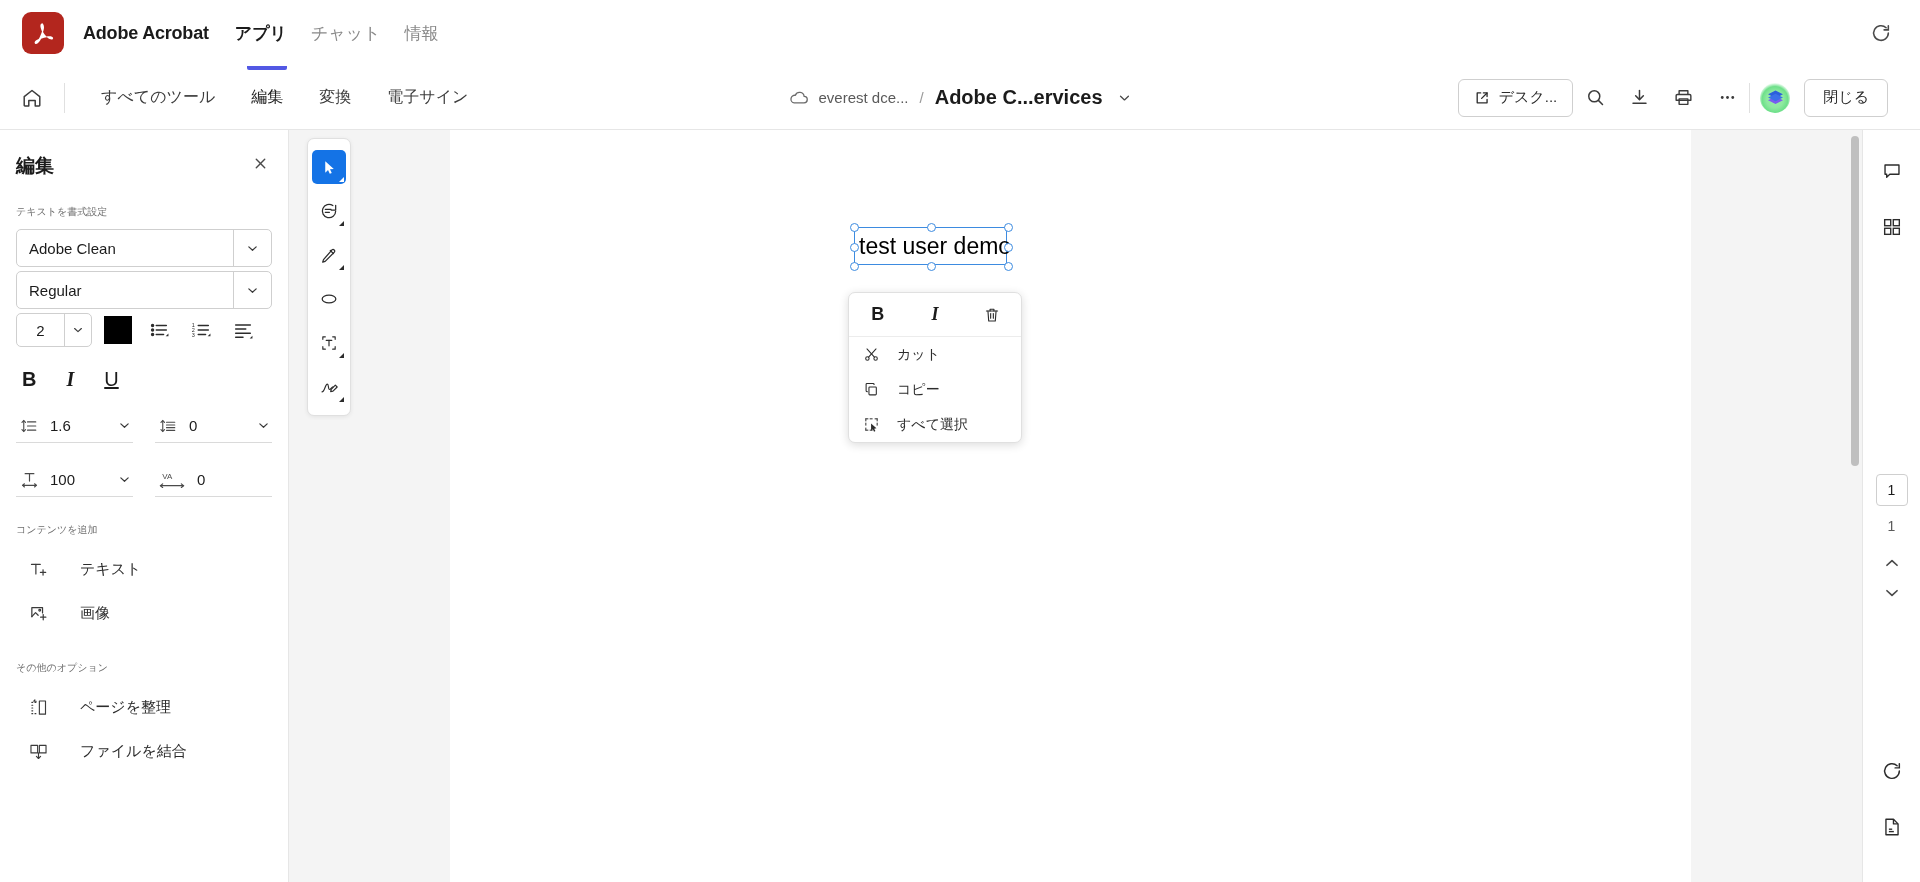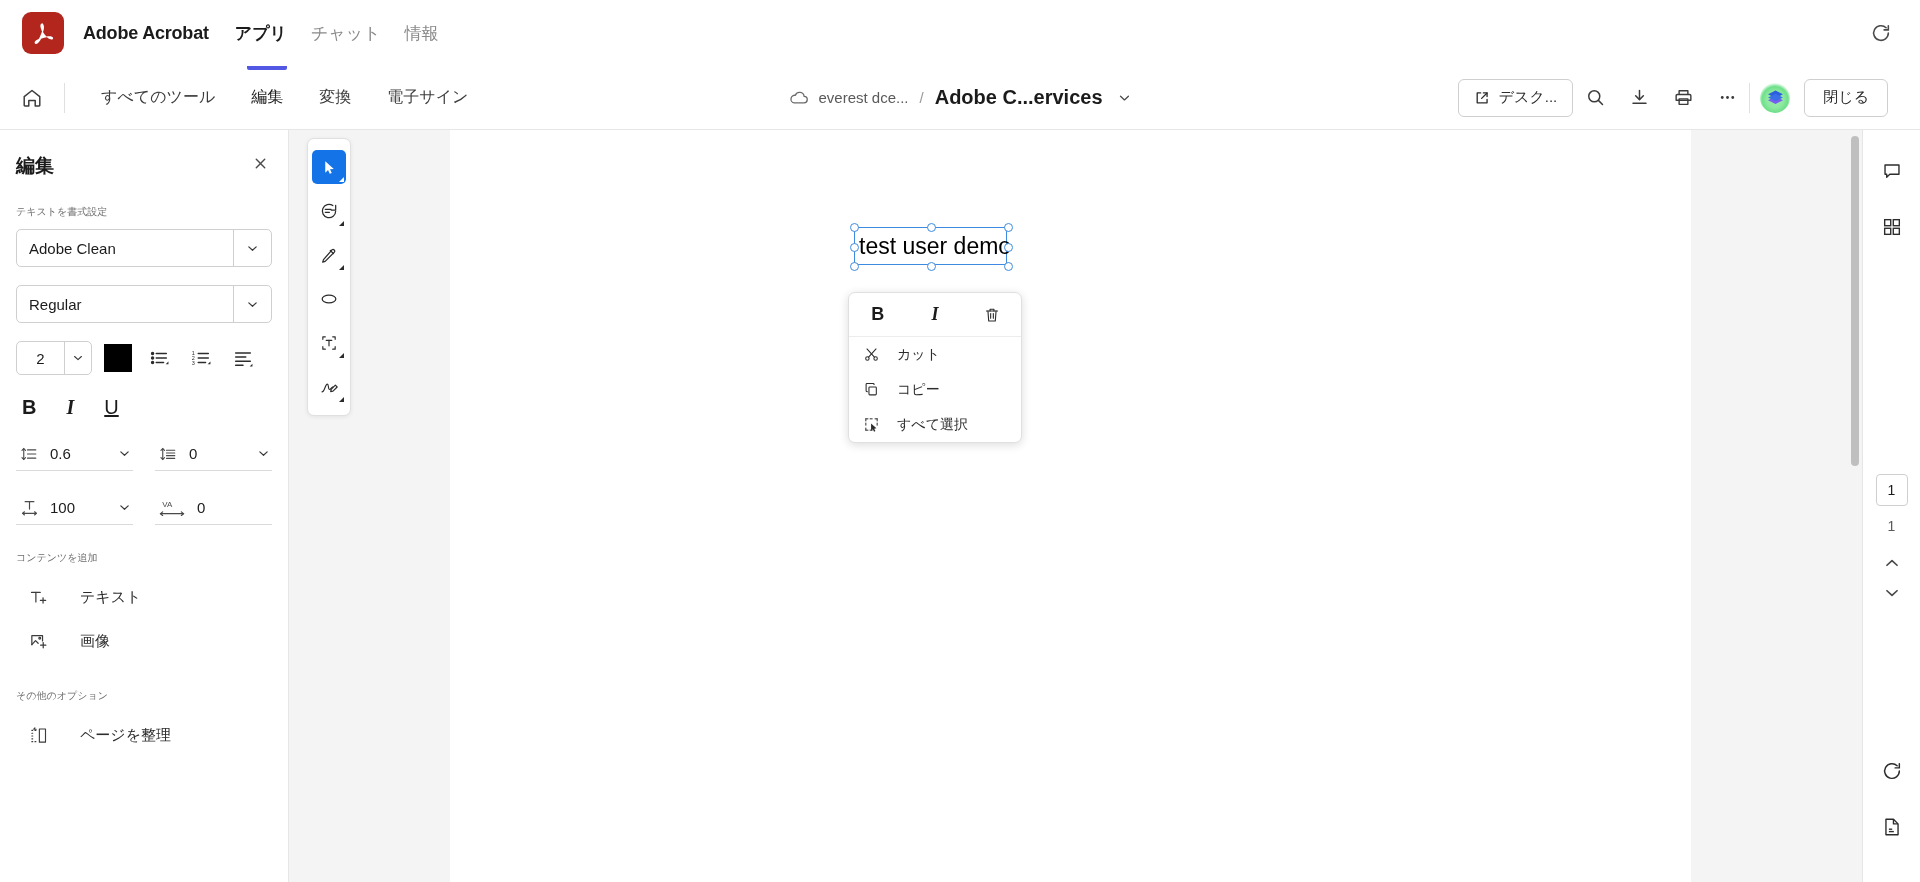--- a/index.html
+++ b/index.html
@@ -85,21 +85,21 @@
   .sidebar {
     width: 289px; flex: 0 0 289px; background: #fff;
     border-right: 1px solid #e6e6e6; padding: 0 16px; position: relative; overflow: hidden;
   }
   .sb-head { display:flex; align-items:center; margin-top: 22px; }
   .sb-title { font-size: 19px; font-weight: bold; color: #1b1b1b; }
   .sb-close { margin-left: auto; cursor:pointer; color:#4a4a4a; padding: 4px; }
   .sb-section-label { font-size: 10px; color: #6e6e6e; margin-top: 26px; margin-bottom: 10px; }
   .select-box {
     height: 38px; border: 1px solid #cfcfcf; border-radius: 5px;
-    display: flex; align-items: center; margin-bottom: 18px; background:#fff; cursor:pointer;
+    display: flex; align-items: center; margin-bottom: 4px; background:#fff; cursor:pointer;
   }
   .select-box .sel-val { flex:1; padding-left: 12px; font-size: 15px; color: #1b1b1b; overflow:hidden; white-space:nowrap; }
   .select-box .sel-arrow {
     width: 38px; height: 100%; border-left: 1px solid #cfcfcf;
     display:flex; align-items:center; justify-content:center; color:#3b3b3b;
   }
   .row { display:flex; align-items:center; }
   .size-row { margin-top: 4px; gap: 12px; }
   .size-box {
     width: 76px; height: 34px; border: 1px solid #cfcfcf; border-radius: 5px;
@@ -390,21 +390,21 @@
           <div class="sp-icon">
             <svg width="18" height="18" viewBox="0 0 24 24" fill="none" stroke="#4a4a4a" stroke-width="1.5" stroke-linecap="round">
               <path d="M5 5v14"></path>
                 <path d="M2.6 7.2 5 4.8l2.4 2.4"></path>
                 <path d="M2.6 16.8 5 19.2l2.4-2.4"></path>
               <path d="M10 6.5h11"></path>
                 <path d="M10 12h11"></path>
                 <path d="M10 17.5h11"></path>
             </svg>
           </div>
-          <div class="sp-val">0.6</div>
+          <div class="sp-val">1.6</div>
           <div class="sp-arrow">
             <svg width="13" height="13" viewBox="0 0 16 16" fill="none" stroke="#3b3b3b" stroke-width="1.5" stroke-linecap="round" stroke-linejoin="round">
                 <path d="M3.5 6l4.5 4.2L12.5 6"></path>
               </svg>
           </div>
         </div>
         <div class="spacing-field">
           <div class="sp-icon">
             <svg width="18" height="18" viewBox="0 0 24 24" fill="none" stroke="#4a4a4a" stroke-width="1.5" stroke-linecap="round">
               <path d="M5 5v14"></path>
@@ -489,20 +489,31 @@
         <div class="ai-icon">
           <svg width="21" height="21" viewBox="0 0 24 24" fill="none" stroke="#3b3b3b" stroke-width="1.3" stroke-linecap="round" stroke-linejoin="round">
             <rect x="13" y="4.6" width="7" height="15"></rect>
             <path d="M4.4 6.2h1M4.4 9.4h1M4.4 12.6h1M4.4 15.8h1M4.4 19h1M8 19h1M8 6.2h1" stroke-dasharray="0.1 0"></path>
             <path d="M9.4 4.8 6.6 4.8l1.3-1.4"></path>
           </svg>
         </div>
         <div class="ai-label">ページを整理</div>
       </div>
 
+      <div class="add-item">
+        <div class="ai-icon">
+          <svg width="21" height="21" viewBox="0 0 24 24" fill="none" stroke="#3b3b3b" stroke-width="1.3" stroke-linecap="round" stroke-linejoin="round">
+            <rect x="3.4" y="5" width="7.6" height="8.6"></rect>
+              <rect x="13" y="5" width="7.6" height="8.6"></rect>
+            <path d="M12 13.6v6.4"></path>
+              <path d="M9.6 17.6 12 20l2.4-2.4"></path>
+          </svg>
+        </div>
+        <div class="ai-label">ファイルを結合</div>
+      </div>
     </div>
 
     <div class="doc-area">
 
       <div class="page">
         <div class="textbox">
           <div class="tb-text">test user demo</div>
           <div class="handle" style="left:-5px;top:-5px;"></div>
           <div class="handle" style="left:72px;top:-5px;"></div>
           <div class="handle" style="left:149px;top:-5px;"></div>

